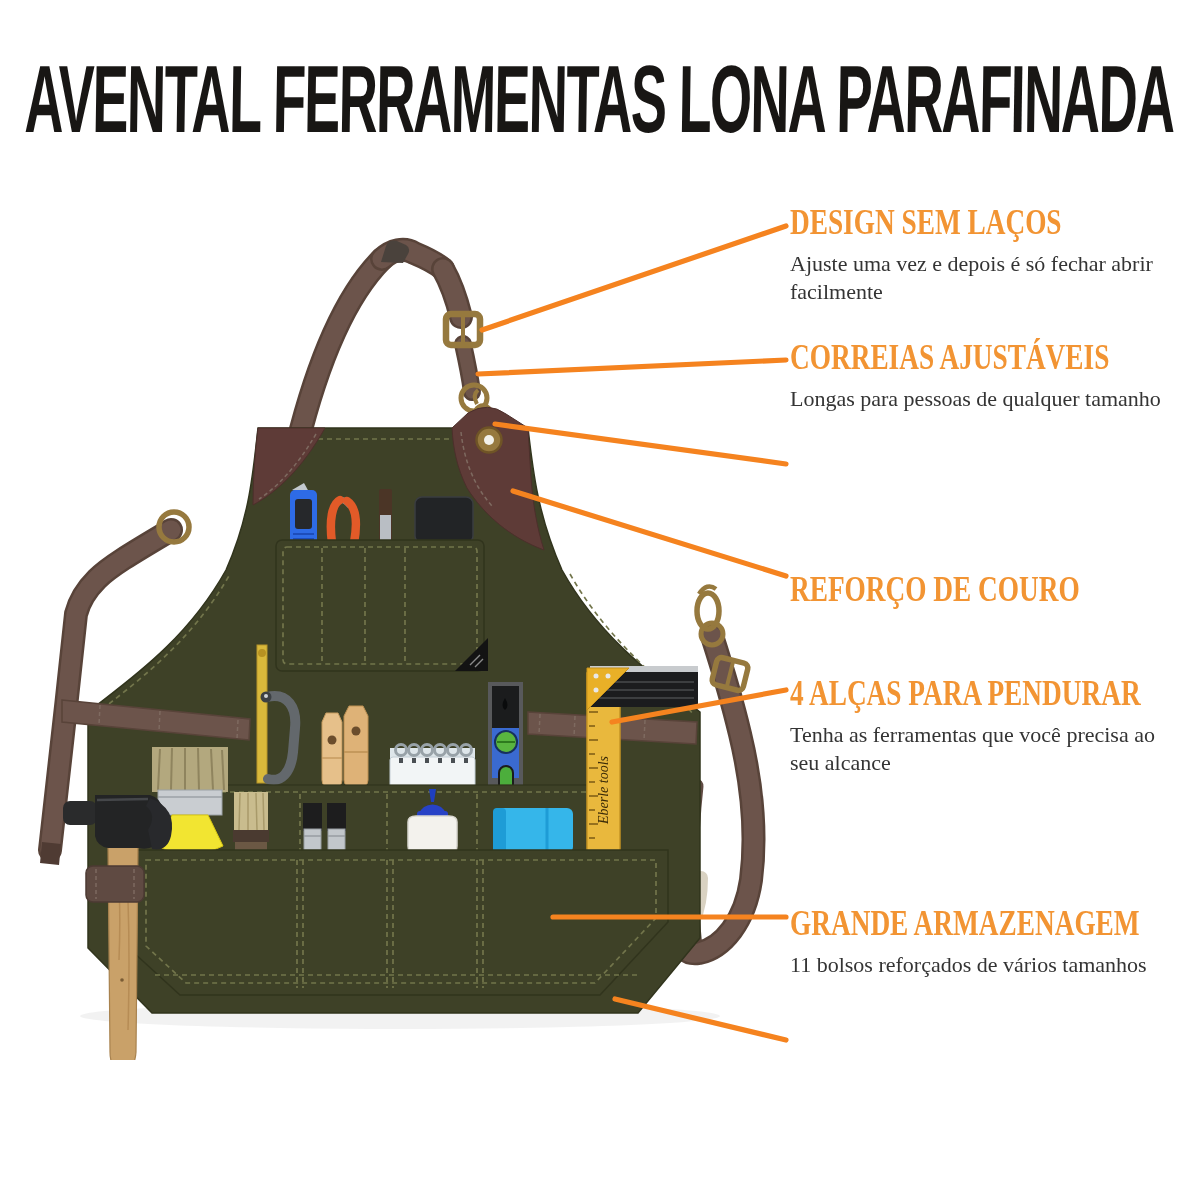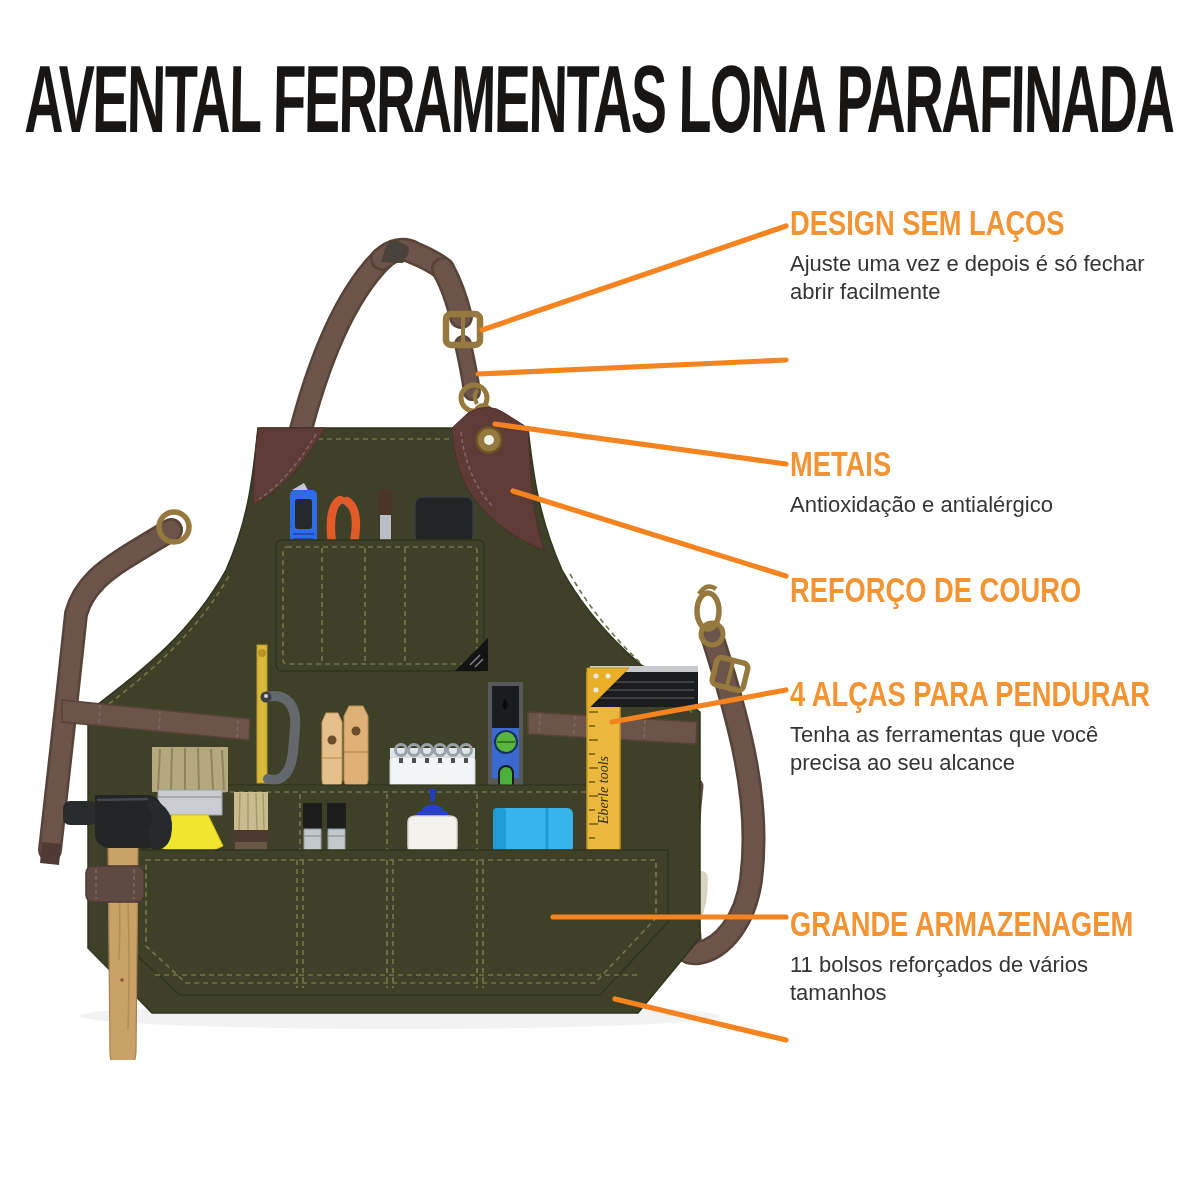--- a/index.html
+++ b/index.html
@@ -1,21 +1,21 @@
 <!DOCTYPE html>
 <html><head>
 <meta charset="utf-8">
 <style>
   html,body{margin:0;padding:0;background:#ffffff;}
   .canvas{position:relative;width:1200px;height:1060px;background:#ffffff;overflow:hidden;
           font-family:"Liberation Sans",sans-serif;}
   .title{position:absolute;top:44px;left:50%;white-space:nowrap;
          font-size:63px;font-weight:bold;color:#181614;letter-spacing:-2px;
          transform:translateX(-50%) scale(0.86,1.52) skewX(-1.5deg);transform-origin:center top;}
-  .callout{position:absolute;left:790px;width:400px;}
+  .callout{position:absolute;left:790px;width:400px;font-family:Liberation Serif, serif;}
   .callout h3{margin:0 0 7px 0;font-size:35px;font-weight:bold;color:#F29433;
               letter-spacing:0px;transform:scaleX(0.78);transform-origin:left top;white-space:nowrap;}
   .callout p{margin:0;font-size:22px;line-height:1.29;color:#343434;max-width:372px;}
   svg{position:absolute;top:0;left:0;}
   
   .sd{stroke:#584339;stroke-width:24;fill:none;stroke-linecap:round}
   .sl{stroke:#6C544B;stroke-width:19;fill:none;stroke-linecap:round}
   .sd2{stroke:#584339;stroke-width:18;fill:none;stroke-linecap:round}
   .sl2{stroke:#6C544B;stroke-width:13;fill:none;stroke-linecap:round}
   .br{stroke:#96793E;fill:none}
@@ -297,25 +297,25 @@
       <line class="cline" x1="553" y1="917" x2="786" y2="917"></line>
       <line class="cline" x1="615" y1="999" x2="786" y2="1040"></line>
     </g>
   </svg>
 
   <div class="callout" style="top:203px">
     <h3>DESIGN SEM LAÇOS</h3>
     <p>Ajuste uma vez e depois é só fechar abrir facilmente</p>
   </div>
 
-
-  <div class="callout" style="top:444px">
-    <h3>METAIS</h3>
-    <p>Antioxidação e antialérgico</p>
-  </div>
+  <div class="callout" style="top:338px">
+    <h3>CORREIAS AJUSTÁVEIS</h3>
+    <p>Longas para pessoas de qualquer tamanho</p>
+  </div>
+
 
   <div class="callout" style="top:570px">
     <h3>REFORÇO DE COURO</h3>
   </div>
 
   <div class="callout" style="top:674px">
     <h3>4 ALÇAS PARA PENDURAR</h3>
     <p>Tenha as ferramentas que você precisa ao seu alcance</p>
   </div>
 

